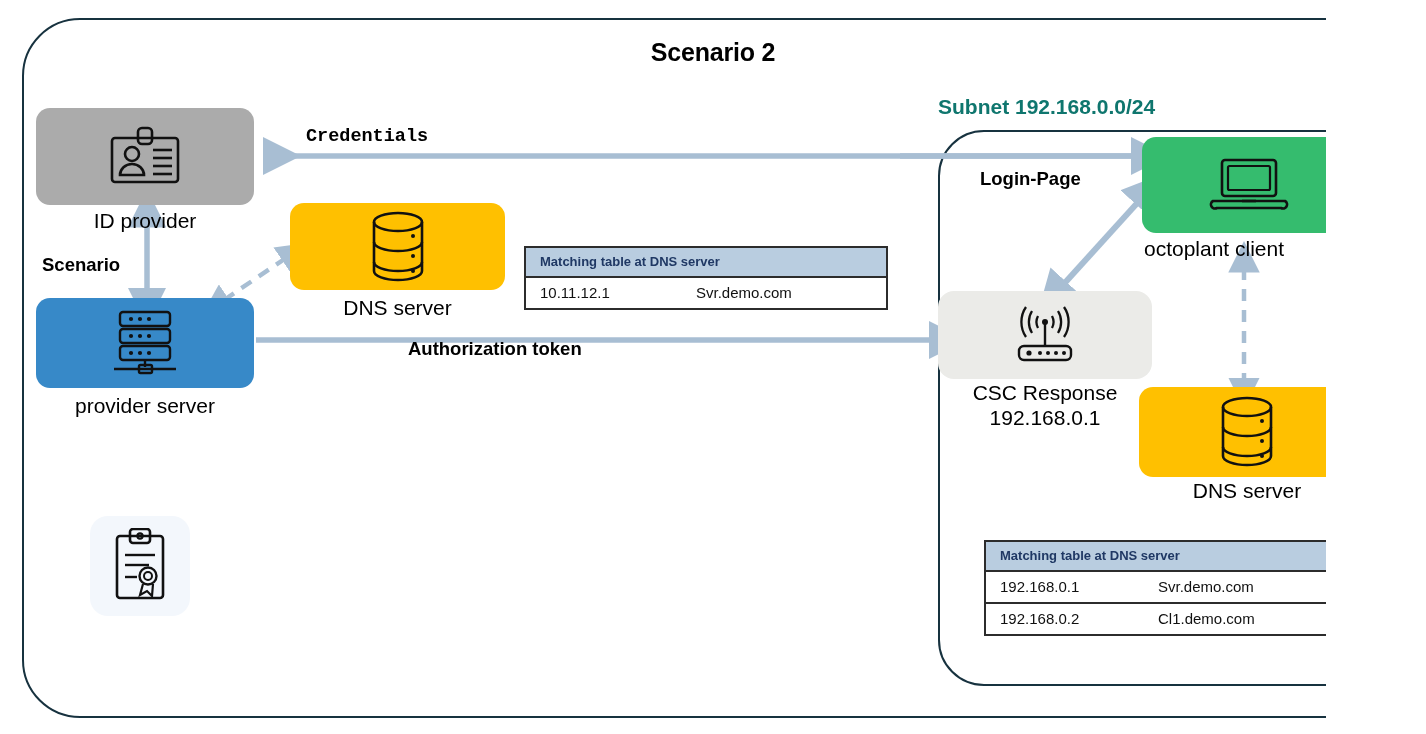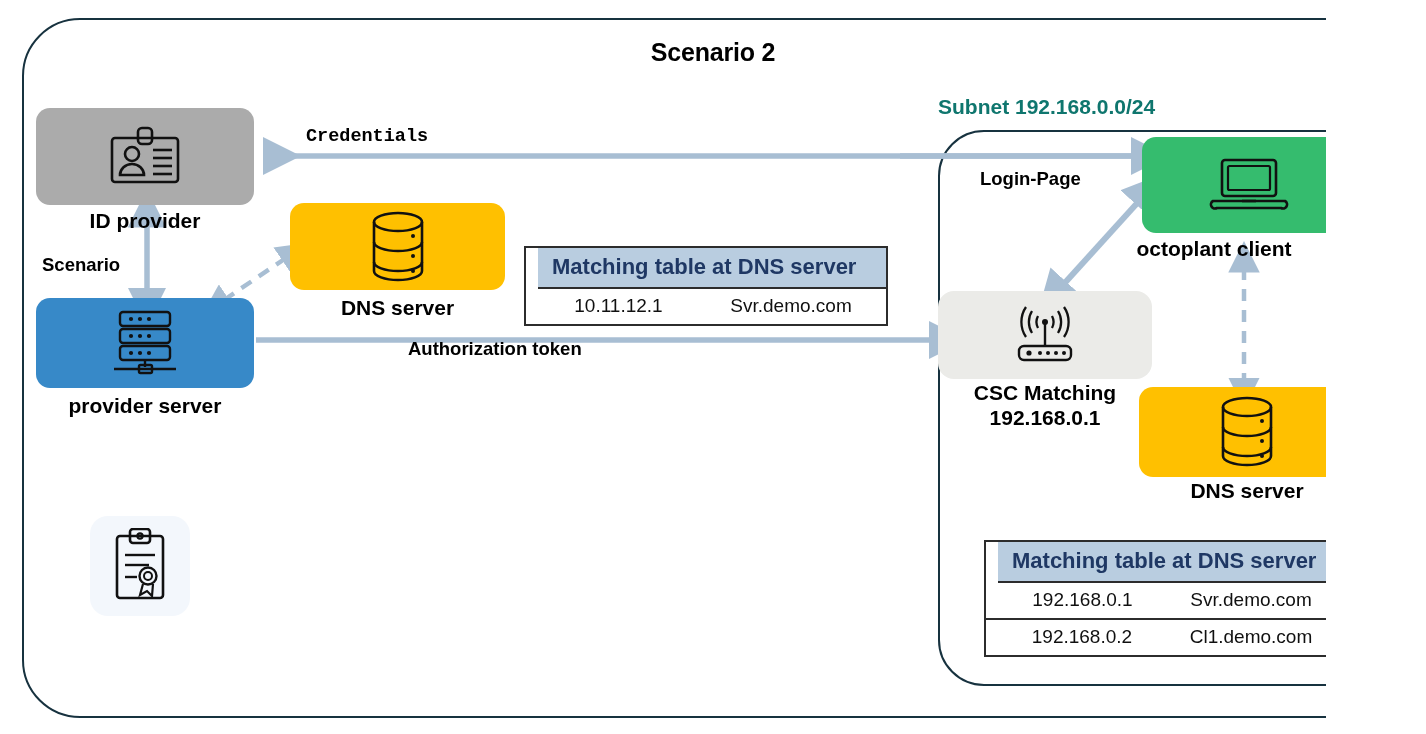--- a/index.html
+++ b/index.html
@@ -71,21 +71,21 @@
     border-radius: 14px;
     display: flex;
     align-items: center;
     justify-content: center;
     box-sizing: border-box;
   }
   .node-label {
     position: absolute;
     text-align: center;
     font-size: 21px;
-    font-weight: bold;
+    font-weight: normal;
     color: #000000;
     line-height: 1.18;
     white-space: pre-line;
   }
 
   .box-idp      { left: 36px;   top: 108px; width: 218px; height: 97px;  background: #ababab; }
   .box-server   { left: 36px;   top: 298px; width: 218px; height: 90px;  background: #3789c8; }
   .box-trust    { left: 90px;   top: 516px; width: 100px; height: 100px; background: #f3f7fc; border-radius: 18px; }
   .box-dnsleft  { left: 290px;  top: 203px; width: 215px; height: 87px;  background: #ffc000; }
   .box-gateway  { left: 938px;  top: 291px; width: 214px; height: 88px;  background: #ebebe8; border-radius: 16px; }
@@ -128,34 +128,32 @@
   .match-table {
     position: absolute;
     border: 2px solid #2c2c2c;
     box-sizing: border-box;
     background: #ffffff;
     border-collapse: collapse;
   }
   .mt-head {
     background: #b9cde0;
     color: #1f3864;
-    font-size: 22px;
+    font-size: 13px;
     font-weight: bold;
     padding: 6px 0 7px 14px;
     border-bottom: 2px solid #2c2c2c;
     box-sizing: border-box;
     white-space: nowrap;
-    margin-left: 12px;
   }
   .mt-row {
     display: flex;
-    font-size: 19px;
+    font-size: 15px;
     color: #101010;
     box-sizing: border-box;
-    justify-content: center;
   }
   .mt-row + .mt-row { border-top: 2px solid #2c2c2c; }
   .mt-ip   { padding: 6px 0 7px 14px; box-sizing: border-box; white-space: nowrap; }
   .mt-host { padding: 6px 0 7px 0;    box-sizing: border-box; white-space: nowrap; }
 
   .table-left  { left: 524px; top: 246px; width: 364px; }
   .table-left  .mt-ip   { width: 170px; }
   .table-right { left: 984px; top: 540px; width: 362px; }
   .table-right .mt-ip   { width: 172px; }
 
@@ -294,21 +292,21 @@
       <line x1="38" y1="20" x2="38" y2="42" stroke="#111" stroke-width="2.4"></line>
       <circle cx="38" cy="18" r="3" fill="#111"></circle>
       <path d="M31 12 a9 11 0 0 0 0 12" fill="none" stroke="#111" stroke-width="2.3"></path>
       <path d="M45 12 a9 11 0 0 1 0 12" fill="none" stroke="#111" stroke-width="2.3"></path>
       <path d="M25 7  a15 18 0 0 0 0 22" fill="none" stroke="#111" stroke-width="2.3"></path>
       <path d="M51 7  a15 18 0 0 1 0 22" fill="none" stroke="#111" stroke-width="2.3"></path>
       <path d="M19 3  a21 24 0 0 0 0 30" fill="none" stroke="#111" stroke-width="2.3"></path>
       <path d="M57 3  a21 24 0 0 1 0 30" fill="none" stroke="#111" stroke-width="2.3"></path>
     </svg>
   </div>
-  <div class="node-label label-gateway">CSC Matching
+  <div class="node-label label-gateway">CSC Response
 192.168.0.1</div>
 
   <div class="node-box box-client">
     <svg class="icon-svg" width="84" height="60" viewBox="0 0 84 60">
       <rect x="15" y="5" width="54" height="36" rx="3" fill="none" stroke="#111" stroke-width="2.6"></rect>
       <rect x="21" y="11" width="42" height="24" rx="1.5" fill="none" stroke="#111" stroke-width="2.2"></rect>
       <path d="M6 46 h72 a4 4 0 0 1 -4 7 H10 a4 4 0 0 1 -4 -7 z" fill="none" stroke="#111" stroke-width="2.6"></path>
       <path d="M35 46 h14" fill="none" stroke="#111" stroke-width="2.6"></path>
     </svg>
   </div>

